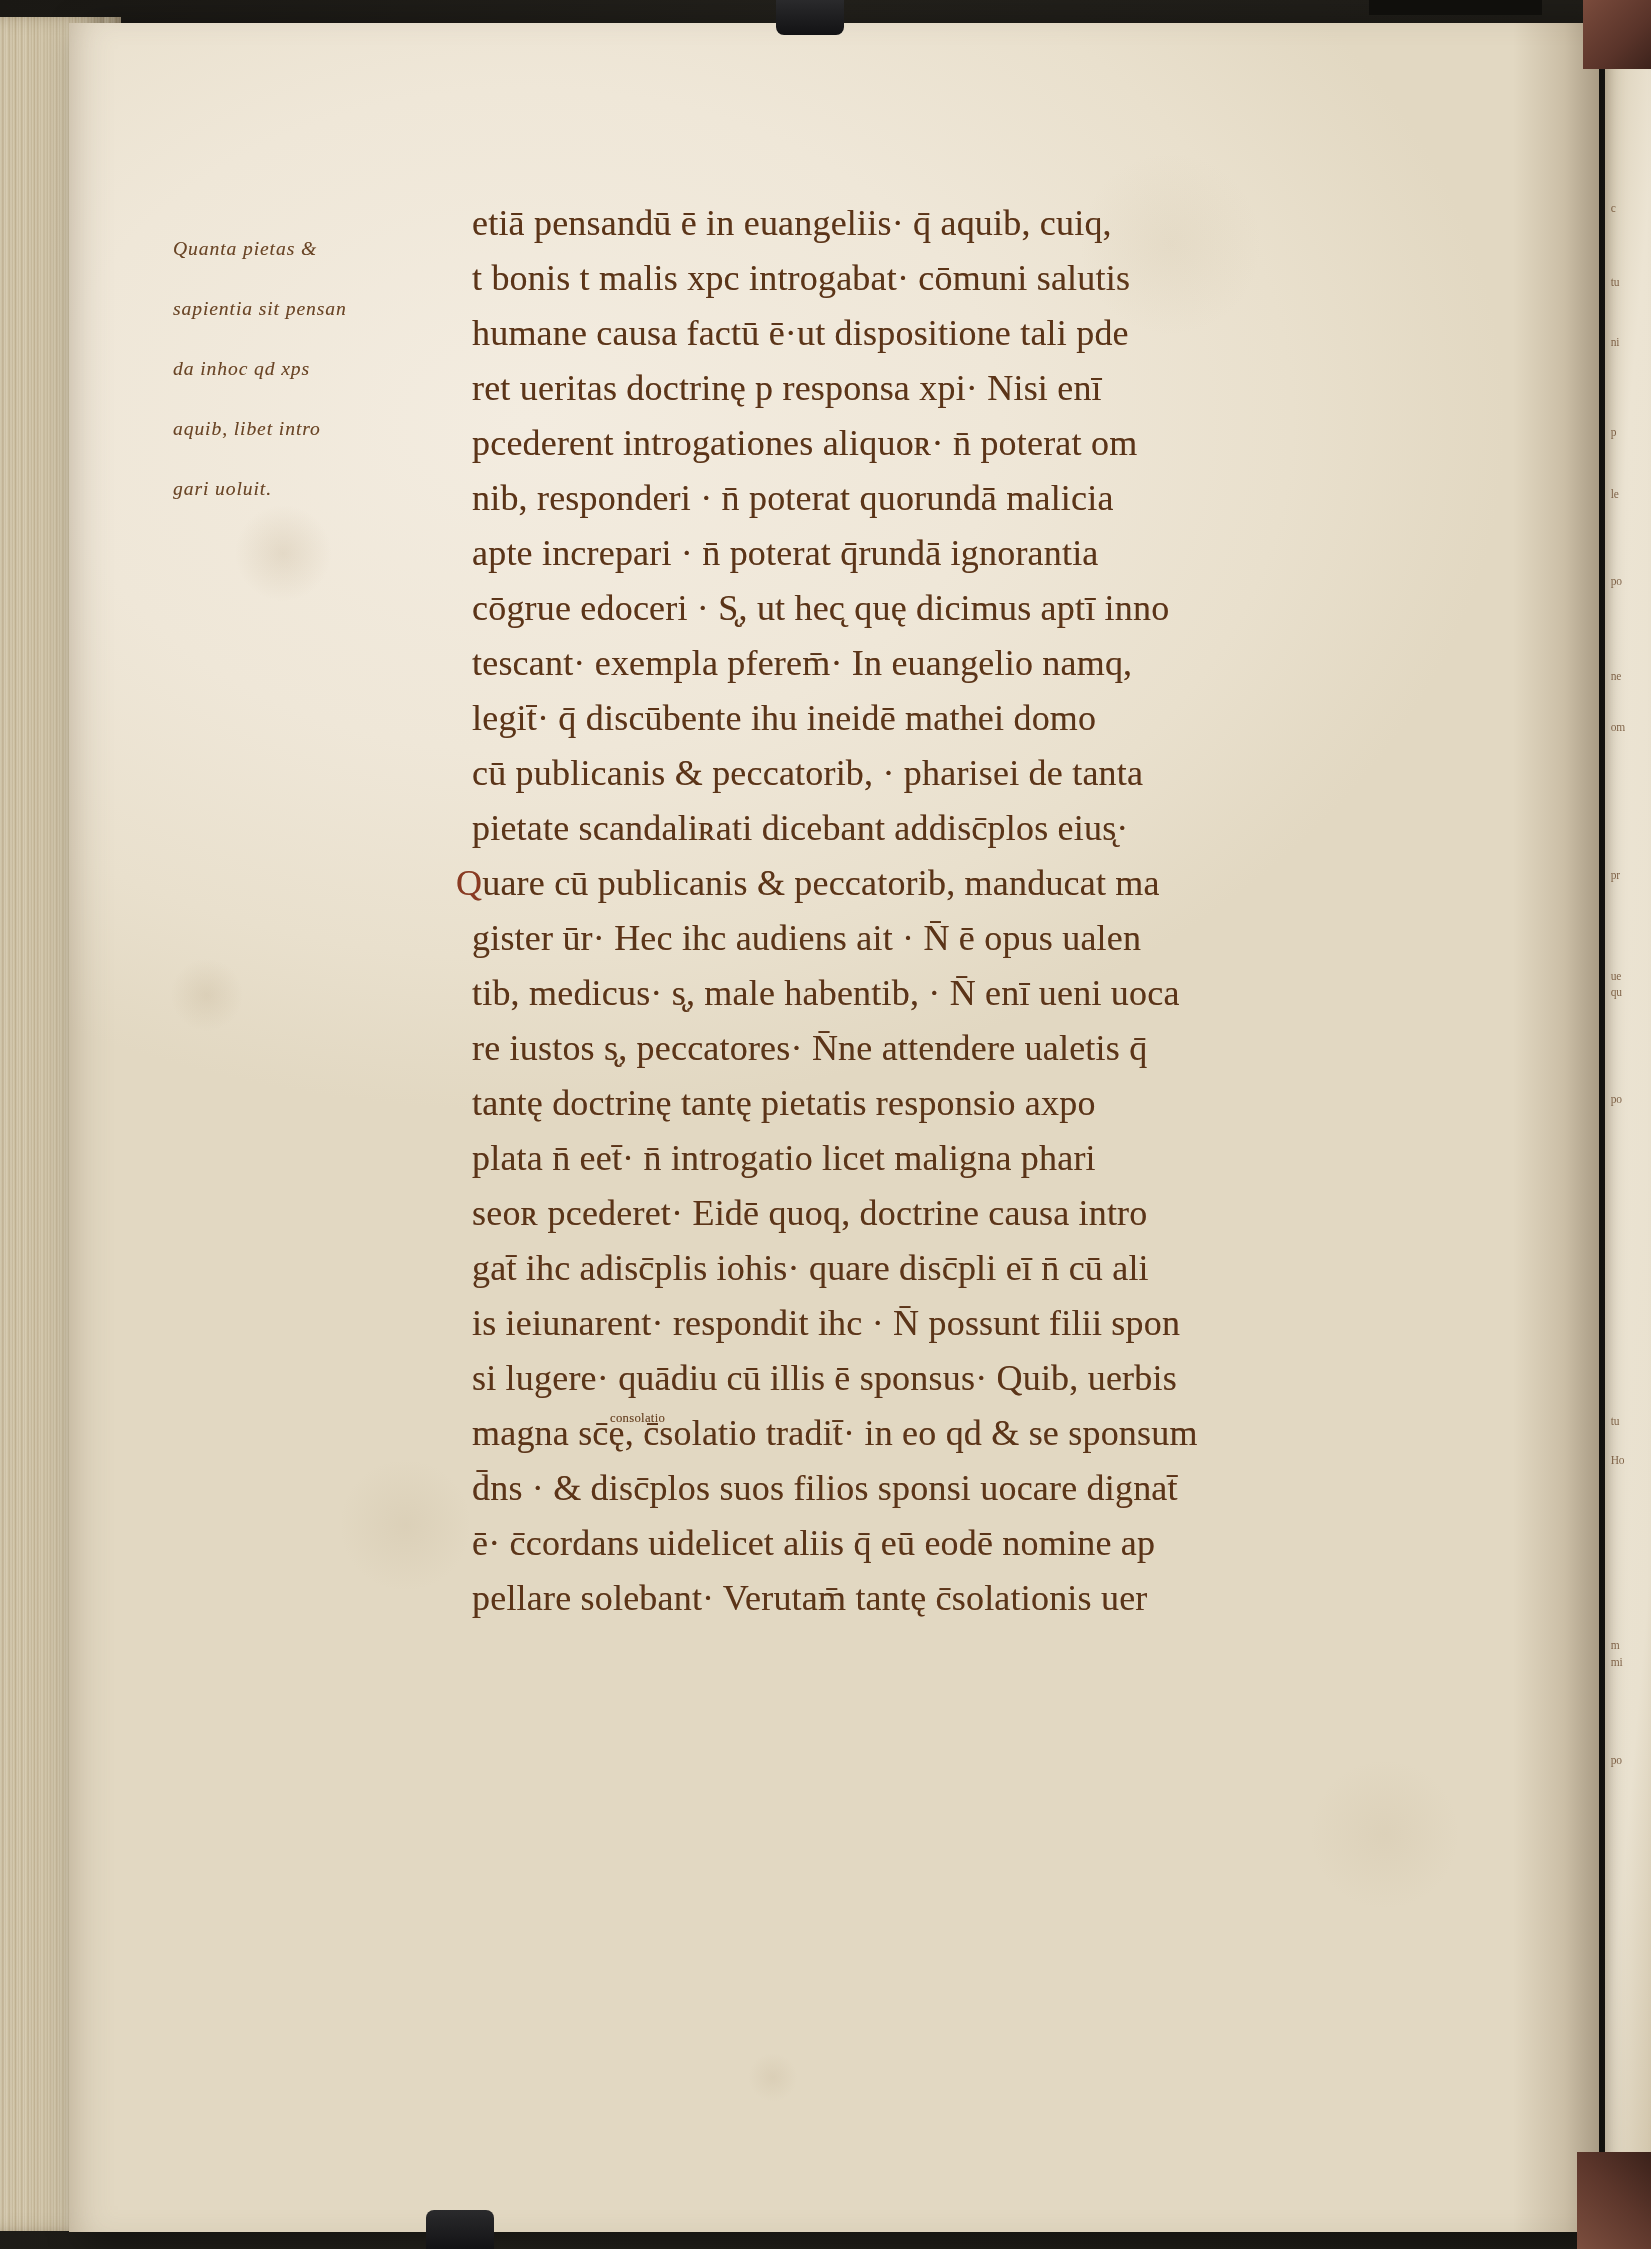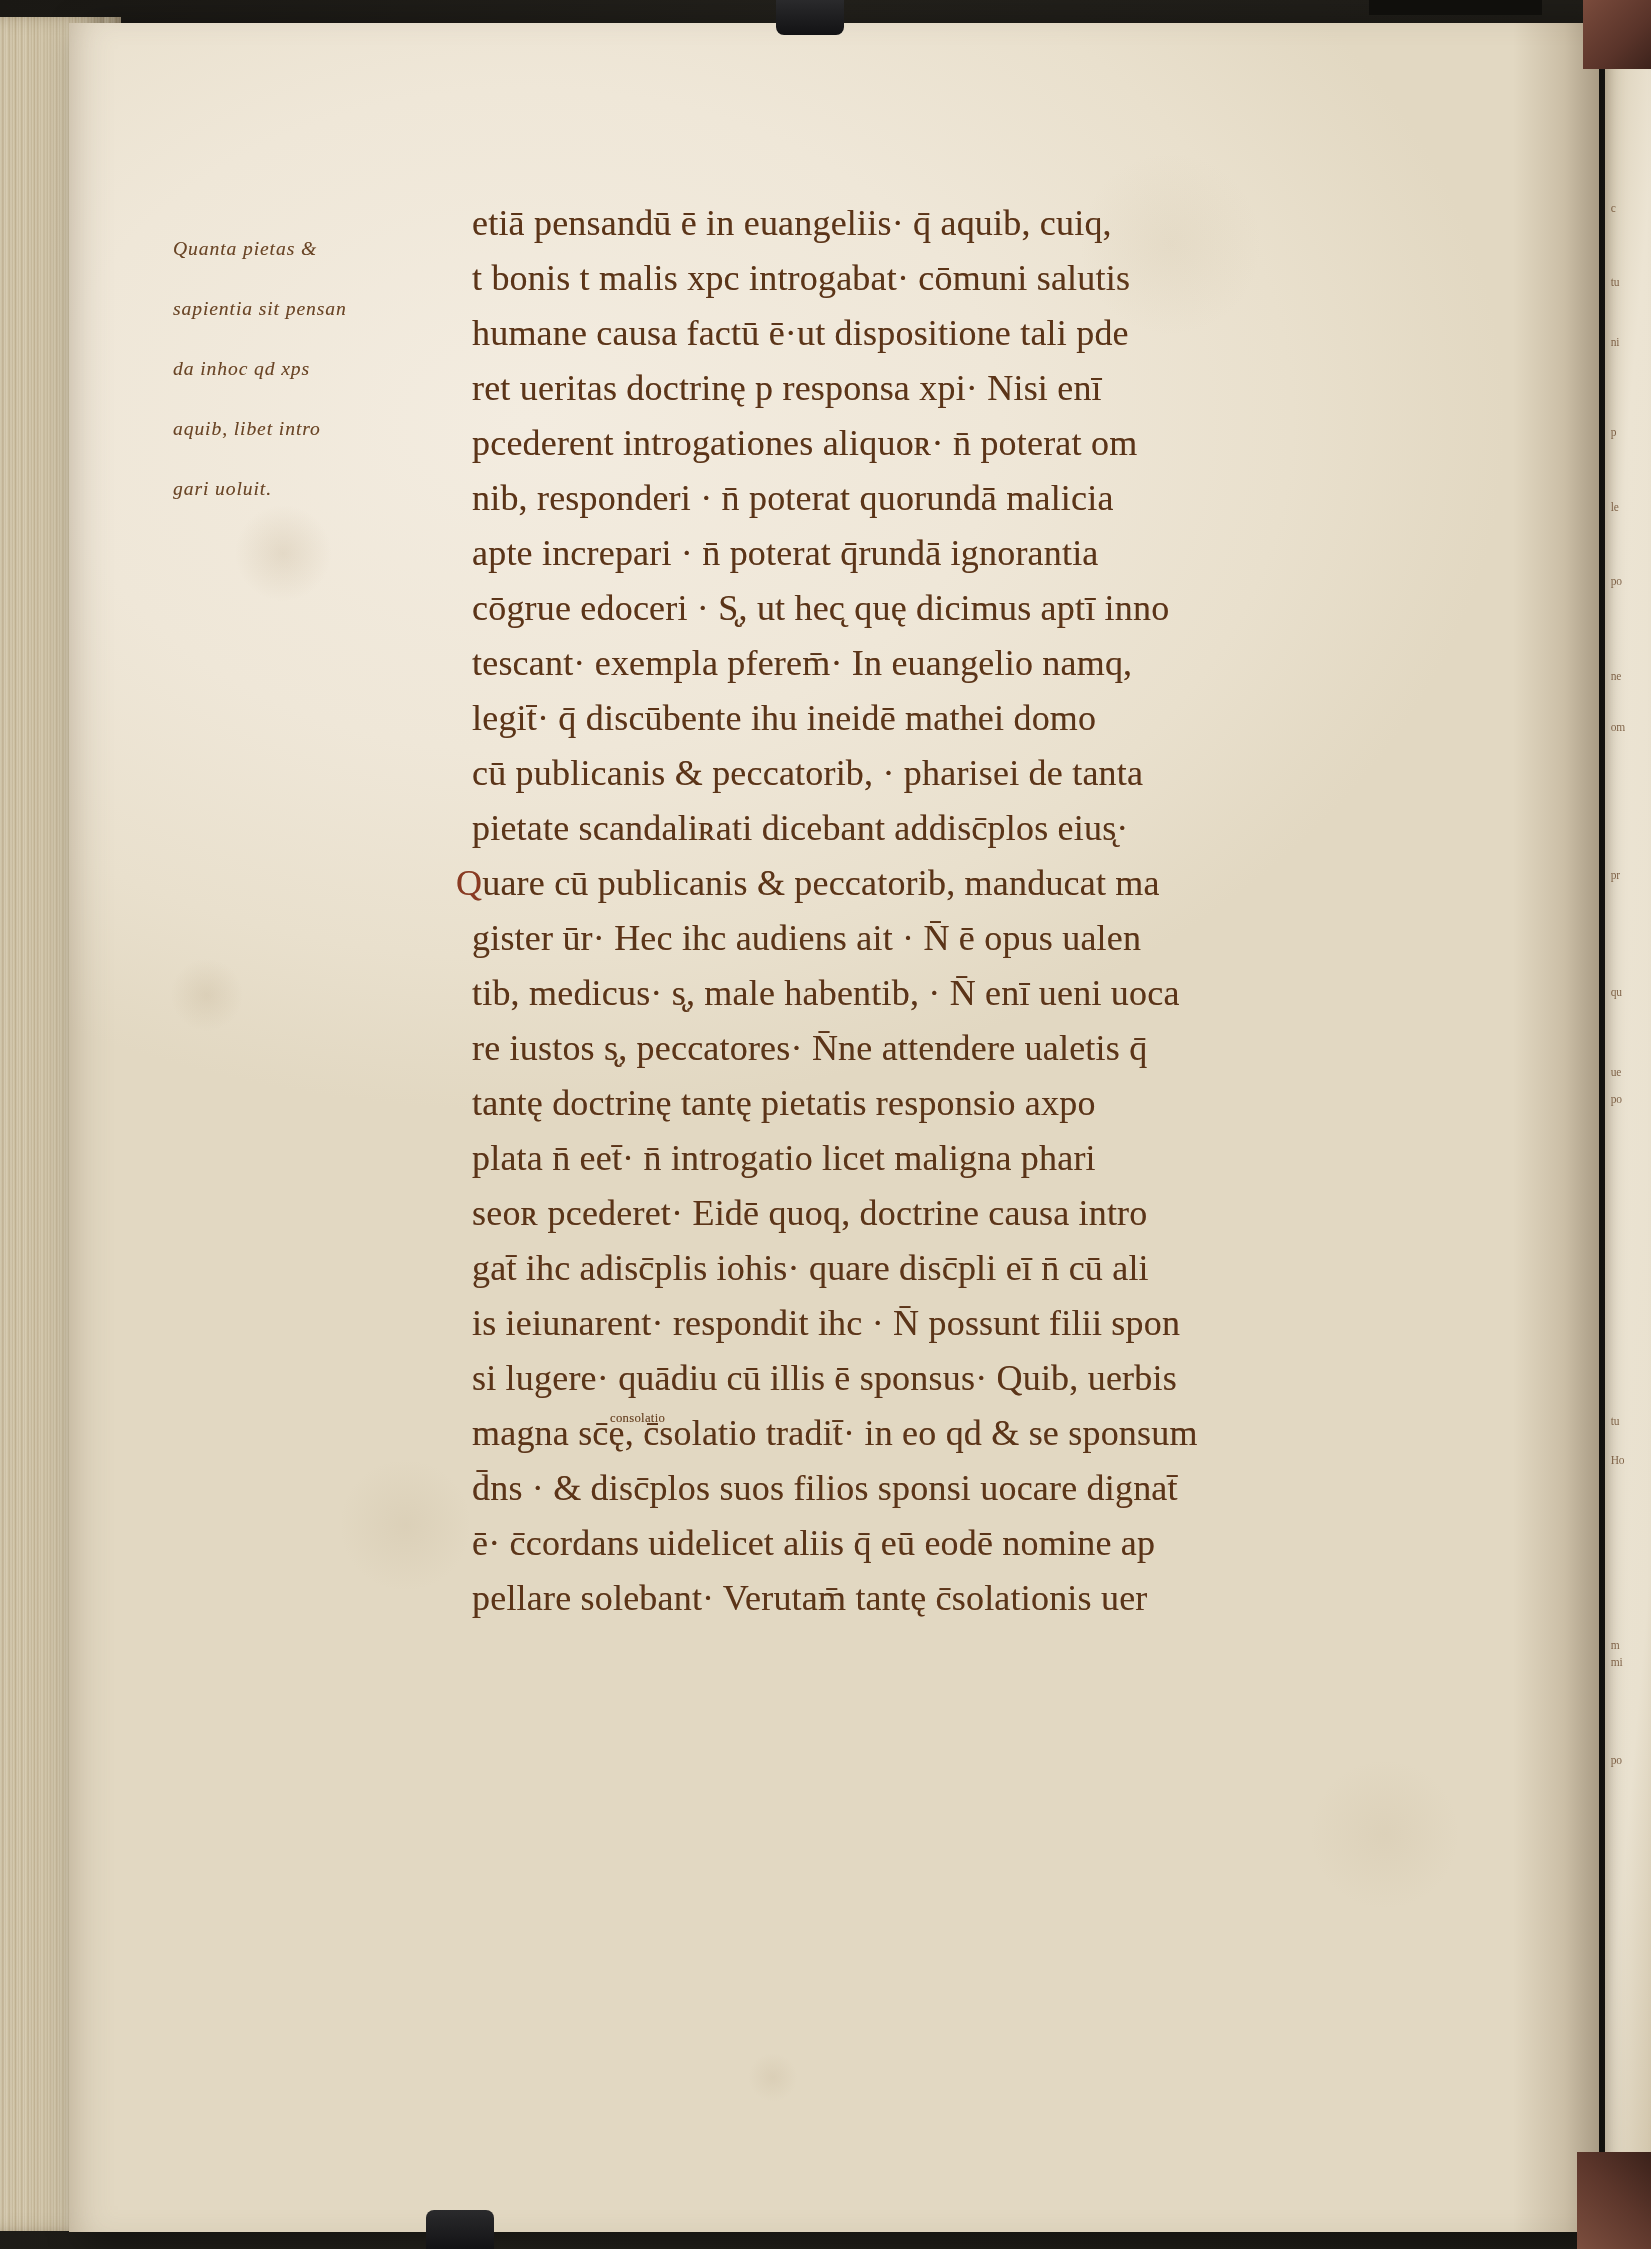--- a/index.html
+++ b/index.html
@@ -256,27 +256,27 @@
     </div>
 
     <div class="gutter"></div>
   </div>
 
   <div class="nextleaf">
     <div class="stub" style="top:196px">c</div>
     <div class="stub" style="top:270px">tu</div>
     <div class="stub" style="top:330px">ni</div>
     <div class="stub" style="top:420px">p</div>
-    <div class="stub" style="top:495px">le</div>
+    <div class="stub" style="top:482px">le</div>
     <div class="stub" style="top:569px">po</div>
     <div class="stub" style="top:664px">ne</div>
     <div class="stub" style="top:715px">om</div>
     <div class="stub" style="top:863px">pr</div>
     <div class="stub" style="top:980px">qu</div>
-    <div class="stub" style="top:1060px">ue</div>
+    <div class="stub" style="top:964px">ue</div>
     <div class="stub" style="top:1087px">po</div>
     <div class="stub" style="top:1409px">tu</div>
     <div class="stub" style="top:1448px">Ho</div>
     <div class="stub" style="top:1650px">mi</div>
     <div class="stub" style="top:1633px">m</div>
     <div class="stub" style="top:1748px">po</div>
   </div>
 
   <div class="blacktab"></div>
   <div class="corner-tr"></div>

